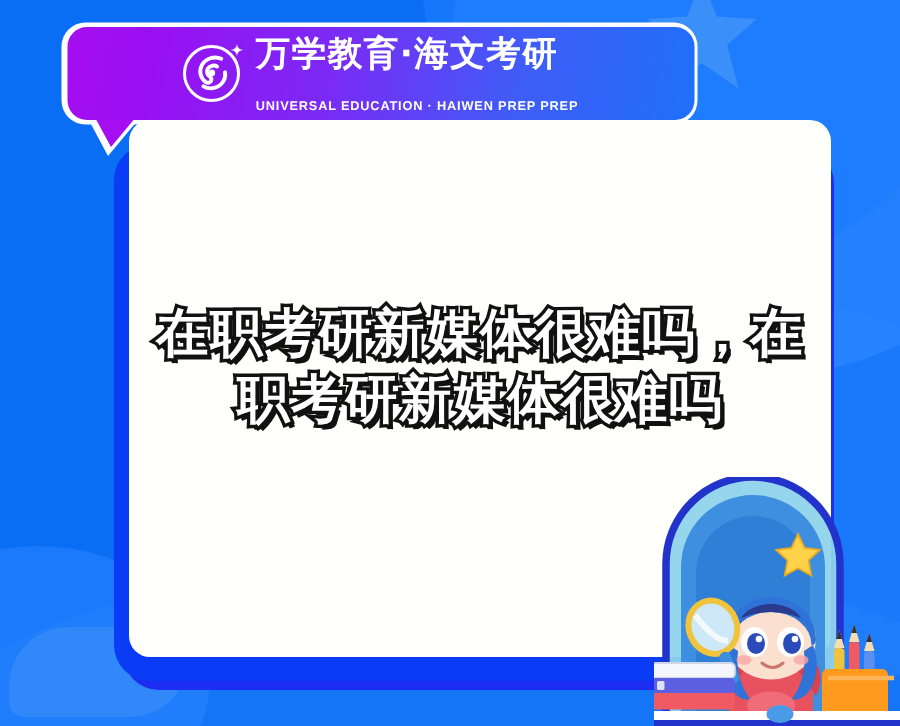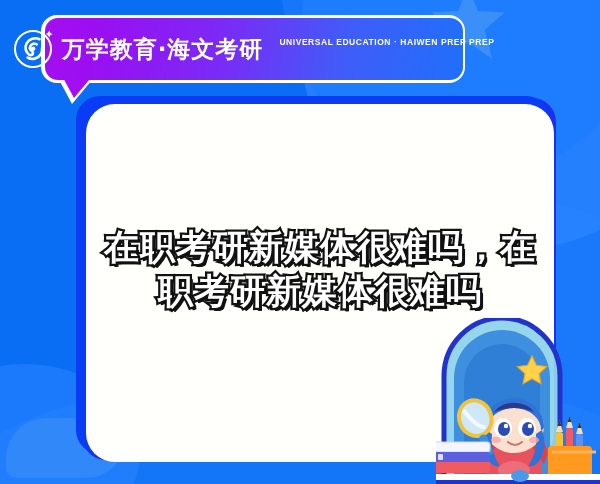--- a/index.html
+++ b/index.html
@@ -177,21 +177,21 @@
   .logo-spark {
     position: absolute;
     right: -2px;
     top: -1px;
     color: #ffffff;
     font-size: 11px;
     line-height: 11px;
   }
   .logo-text {
     display: flex;
-    flex-direction: row;
+    flex-direction: column;
     justify-content: center;
     gap: 16px;
   }
   .logo-cn {
     color: #ffffff;
     font-size: 23px;
     font-weight: bold;
     letter-spacing: 1px;
     line-height: 25px;
     white-space: nowrap;
@@ -221,24 +221,24 @@
     left: 76px;
     top: 96px;
     width: 474px;
     height: 358px;
     border-radius: 24px;
     background: #0b3cf5;
   }
   .card {
     position: absolute;
     left: 86px;
-    top: 104px;
+    top: 80px;
     width: 468px;
     height: 358px;
-    border-radius: 29px;
+    border-radius: 14px;
     background: #fffffb;
     overflow: hidden;
   }
   .card-inner {
     position: absolute;
     inset: 0;
     display: flex;
     align-items: center;
     justify-content: center;
     padding: 0 14px;

